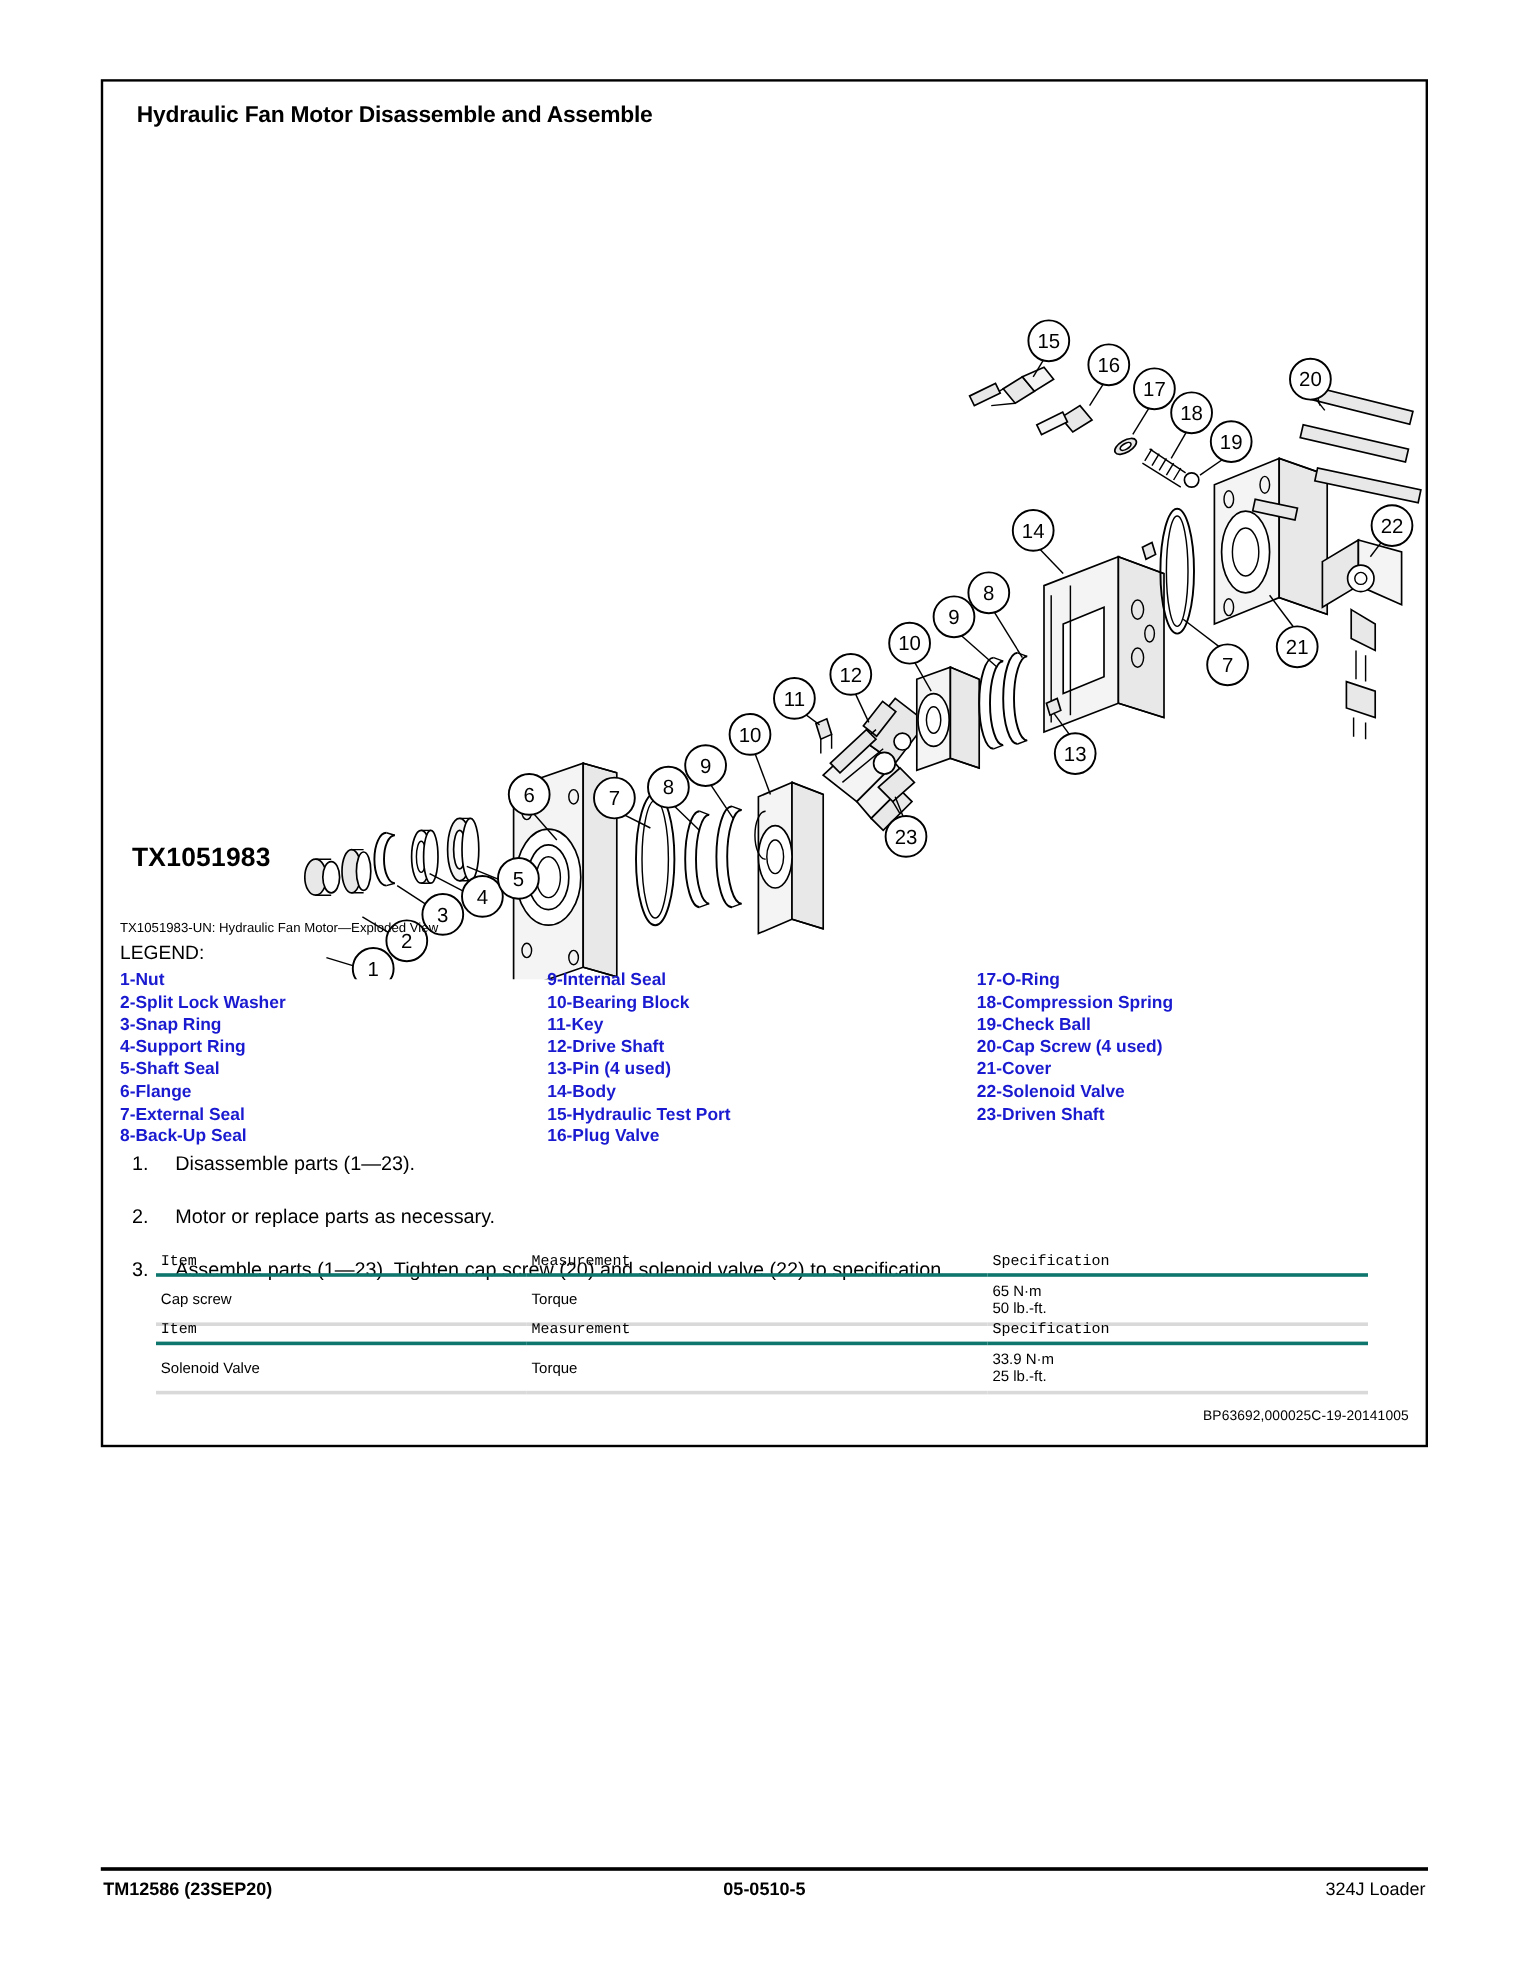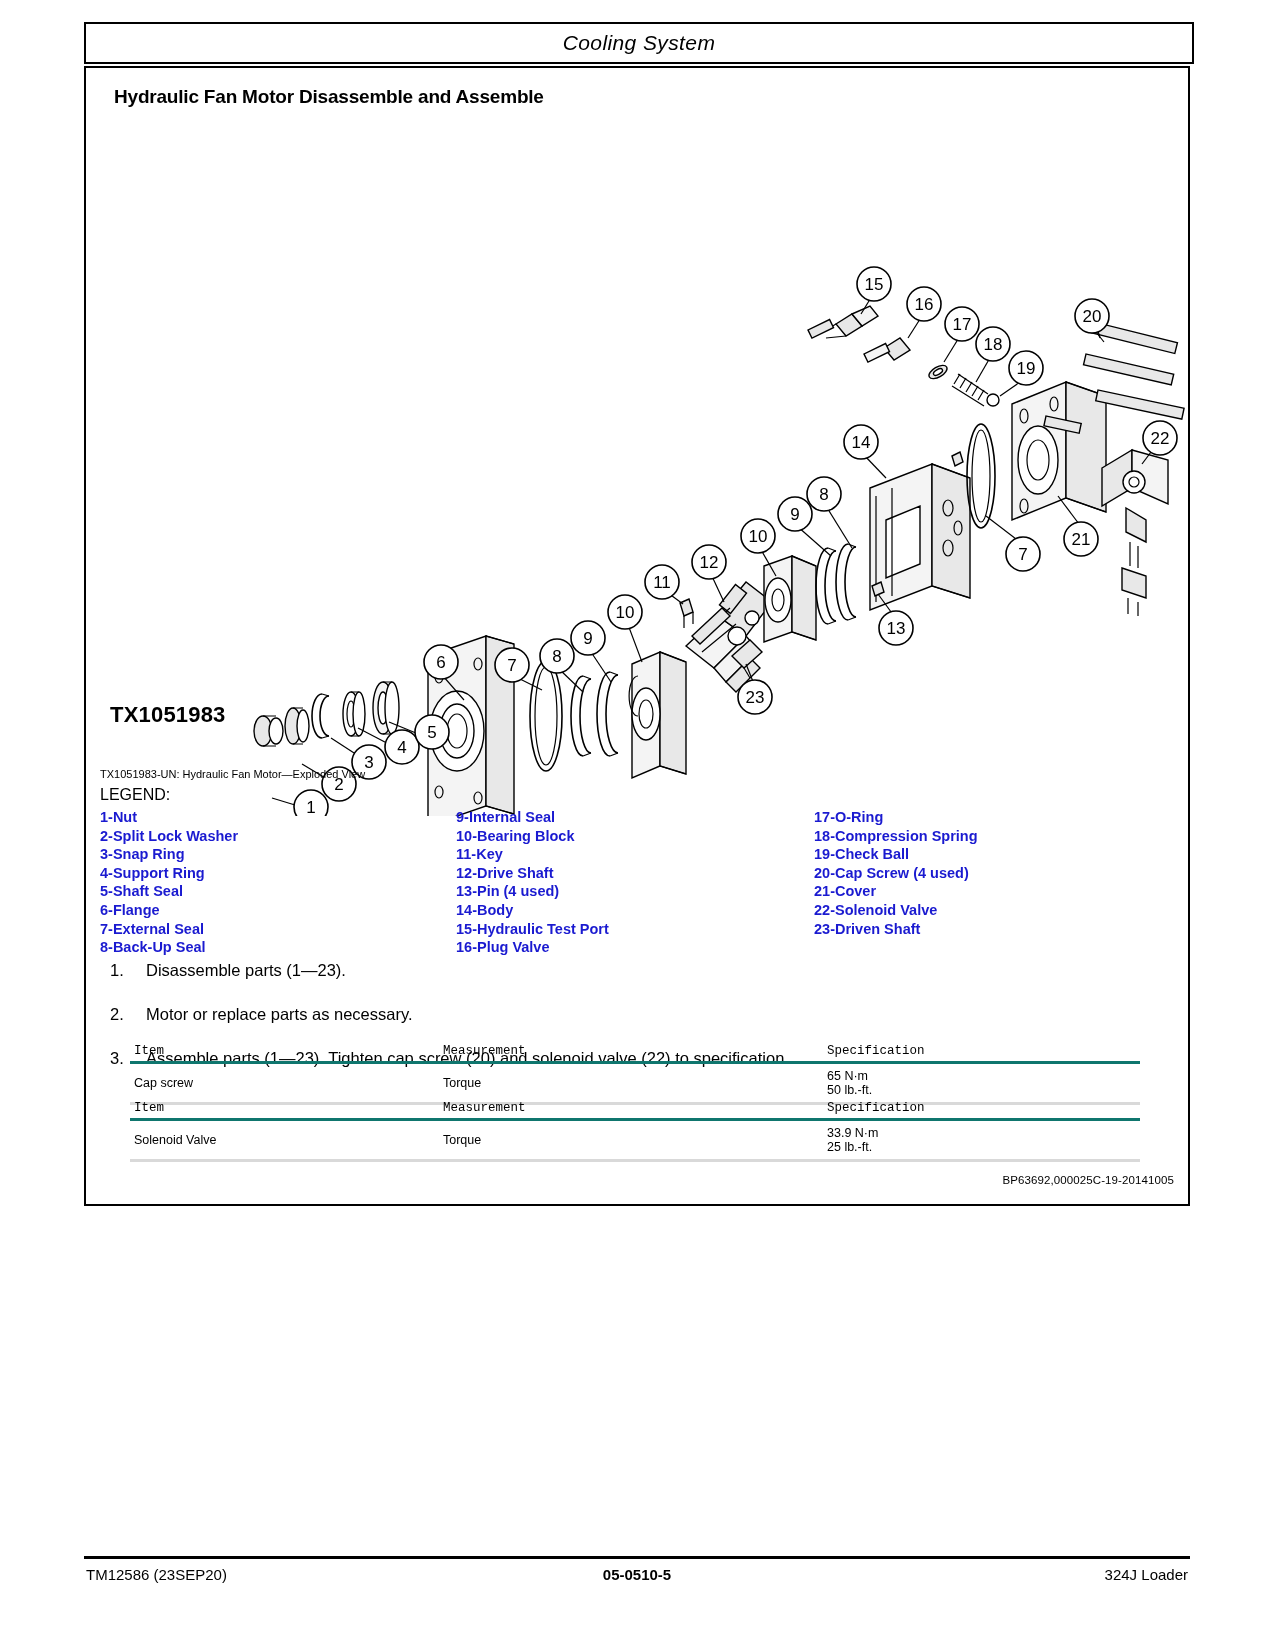--- a/index.html
+++ b/index.html
@@ -101,32 +101,29 @@
 
   
   .foot-rule{
     position:absolute;left:84px;top:1556px;width:1106px;
     border-top:3px solid #000;
   }
   .footer{
     position:absolute;left:84px;top:1566px;width:1106px;
     font-size:15px;
   }
-  .footer .f-left{position:absolute;left:2px;top:0;}
+  .footer .f-left{position:absolute;left:2px;top:0;font-weight:bold;}
   .footer .f-center{position:absolute;left:0;width:1106px;text-align:center;font-weight:bold;top:0;}
   .footer .f-right{position:absolute;right:2px;top:0;}
 </style>
 </head>
 <body>
 
 <div class="page">
 
-  <div class="hdr-box">
-    <div class="hdr-title">Cooling System</div>
-  </div>
 
   <div class="frame">
 
     <div class="sec-title">Hydraulic Fan Motor Disassemble and Assemble</div>
 
     <div class="art">
       <svg width="1102" height="700" viewBox="0 0 1102 700" xmlns="http://www.w3.org/2000/svg">
         <defs>
           <style>
             .ln{stroke:#000;stroke-width:1.6;fill:none;}

